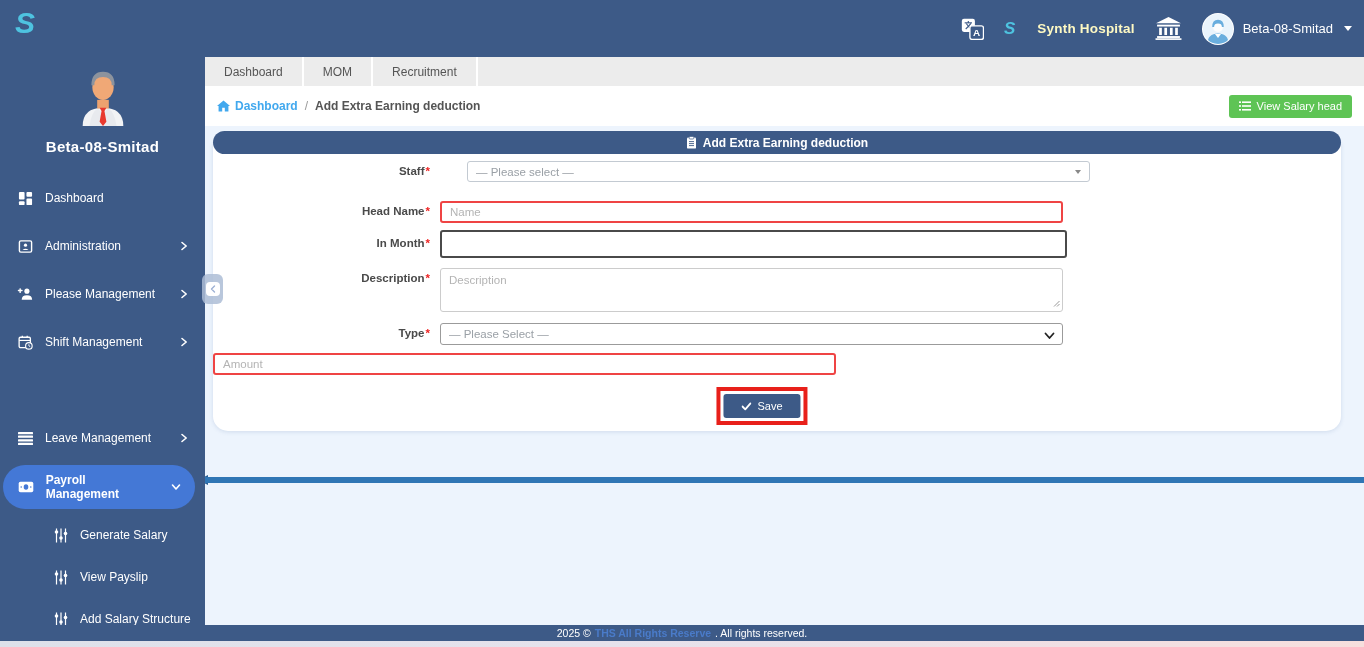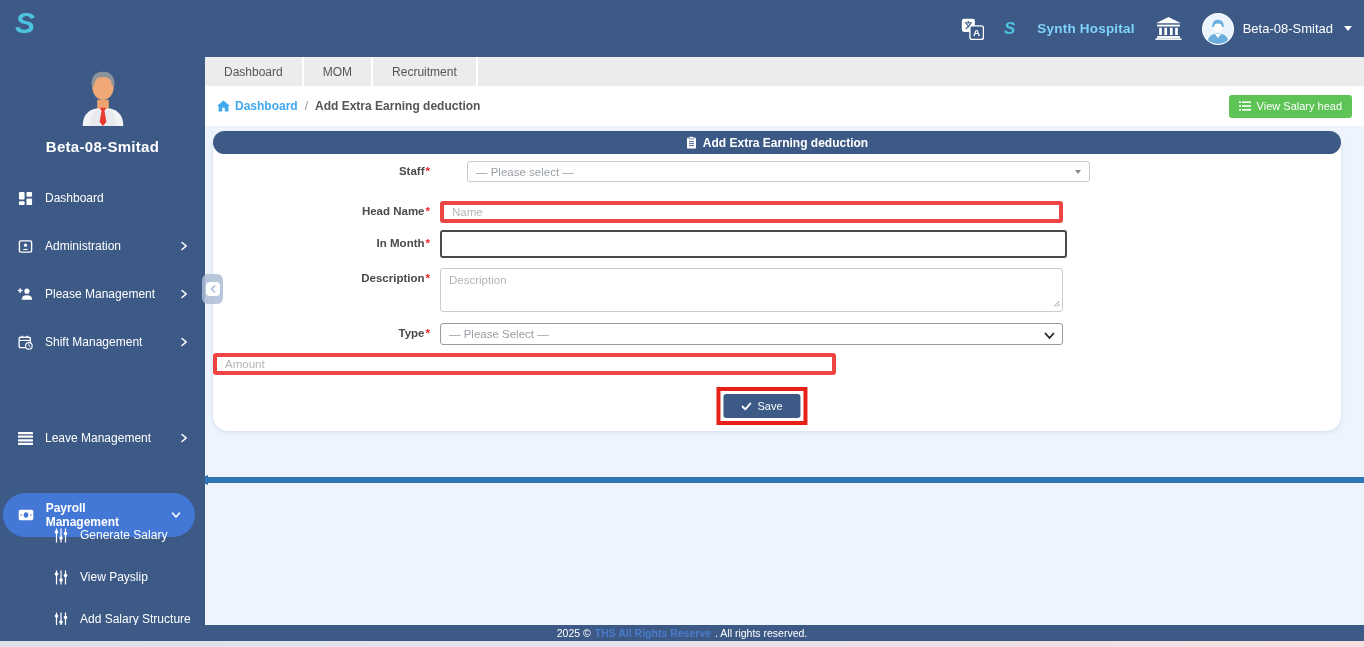--- a/index.html
+++ b/index.html
@@ -4,33 +4,33 @@
 <style>
   * { margin:0; padding:0; box-sizing:border-box; }
   html,body { width:1364px; height:647px; overflow:hidden; }
   body { font-family:"Liberation Sans", sans-serif; background:#fff; }
   .app { position:relative; width:1364px; height:647px; background:#edf4fd; overflow:hidden; }
 
   
   .topbar { position:absolute; left:0; top:0; width:1364px; height:57px; background:#3d5a87; z-index:4; }
   .logo { position:absolute; left:15px; top:6px; font-size:30px; font-weight:bold; font-style:italic; color:#4ec3e0; line-height:34px; }
   .topbar-right { position:absolute; right:12px; top:0; height:57px; display:flex; align-items:center; gap:20px; }
-  .hospital-name { color:#7dd3fc; font-weight:bold; font-size:13.5px; letter-spacing:.2px; }
+  .hospital-name { color:#fef9c3; font-weight:bold; font-size:13.5px; letter-spacing:.2px; }
   .mini-logo { position:relative; font-size:17px; font-weight:bold; font-style:italic; color:#4ec3e0; margin-right:2px; }
   .user-chip { display:flex; align-items:center; gap:9px; cursor:pointer; }
   .user-chip .uname { color:#fff; font-size:13px; }
   .caret-down { width:0; height:0; border-left:4px solid transparent; border-right:4px solid transparent; border-top:5px solid #fff; margin-left:2px; }
 
   
   .sidebar { position:absolute; left:0; top:0; width:205px; height:641px; background:#3d5a87; z-index:5; }
   .side-avatar { position:absolute; left:50%; transform:translateX(-50%); top:64px; }
   .side-username { position:absolute; top:138px; width:100%; text-align:center; color:#fff; font-weight:bold; font-size:15px; letter-spacing:.3px; }
   .side-item { position:absolute; left:0; width:205px; height:34px; display:flex; align-items:center; gap:11px; padding-left:17px; color:#fff; font-size:12px; cursor:pointer; }
   .side-item .chev { margin-left:auto; margin-right:17px; display:flex; }
-  .side-item.active-pill { left:3px; width:192px; height:44px; background:#4478d6; border-radius:22px; font-weight:bold; padding-left:15px;margin-top:28px; }
+  .side-item.active-pill { left:3px; width:192px; height:44px; background:#4478d6; border-radius:22px; font-weight:bold; padding-left:15px; }
   .side-item.active-pill .chev { margin-right:14px; }
   .side-sub { padding-left:52px; }
   .icon-slot { width:17px; display:flex; justify-content:center; }
 
   
   .collapse-toggle { position:absolute; left:202px; top:274px; width:21px; height:30px; background:rgba(173,189,214,.85); border-radius:6px; z-index:6; display:flex; align-items:center; justify-content:center; cursor:pointer; }
   .collapse-toggle .inner { width:14px; height:14px; background:#fff; border-radius:4px; display:flex; align-items:center; justify-content:center; }
 
   
   .tabstrip { position:absolute; left:205px; top:57px; width:1159px; height:29px; background:#ececec; display:flex; z-index:3; }
@@ -42,21 +42,21 @@
   .btn-green { margin-left:auto; background:#5ec455; color:#fff; border:none; border-radius:3px; font-size:11px; font-weight:normal; height:23px; padding:0 10px; display:flex; align-items:center; gap:6px; cursor:pointer; font-family:inherit; }
 
   
   .card { position:absolute; left:213px; top:131px; width:1128px; height:300px; z-index:2; }
   .card-body { position:absolute; left:0; top:12px; right:0; bottom:0; background:#fff; border-radius:0 0 15px 15px; box-shadow:0 1px 4px rgba(80,110,160,.18); }
   .card-header { position:absolute; left:0; top:0; width:100%; height:23px; background:#3d5a87; border-radius:14px; display:flex; align-items:center; justify-content:center; gap:6px; color:#fff; font-size:12px; font-weight:bold; z-index:2; }
   .frow { position:absolute; left:0; width:100%; display:flex; }
   .flabel { width:227px; text-align:right; padding-right:10px; font-size:11.5px; font-weight:bold; color:#4a4a4a; padding-top:4px; }
   .req { color:#ee2222; margin-left:1px; }
   .fctrl { width:623px; position:relative; }
-  .tinput { width:623px; height:22px; border:4px solid #ef4444; border-radius:3px; font-size:11.5px; color:#444; padding:0 8px; font-family:inherit; outline:none; }
+  .tinput { width:623px; height:22px; border:2px solid #ef4444; border-radius:3px; font-size:11.5px; color:#444; padding:0 8px; font-family:inherit; outline:none; }
   .tinput::placeholder { color:#b4b4b4; }
   .sel2 { width:623px; height:21px; border:1px solid #c3cad2; border-radius:3px; display:flex; align-items:center; padding:0 8px; font-size:11.5px; color:#9aa0a6; cursor:pointer; background:#fff; position:relative; }
   .sel2 .caret { position:absolute; right:8px; top:8px; width:0; height:0; border-left:3.5px solid transparent; border-right:3.5px solid transparent; border-top:4.5px solid #888; }
   .month-input { width:627px; height:28px; border:2px solid #4a4a4a; border-radius:3px; font-size:11.5px; padding:0 8px; font-family:inherit; outline:none; }
   .tarea-wrap { position:relative; width:623px; }
   .tarea { width:623px; height:44px; border:1px solid #ccc; border-radius:3px; font-size:11.5px; color:#444; padding:5px 8px; font-family:inherit; resize:none; outline:none; }
   .tarea::placeholder { color:#b4b4b4; }
   .resize-glyph { position:absolute; right:3px; bottom:5px; }
   .selnative { width:623px; height:22px; border:1px solid #9b9b9b; border-radius:3px; display:flex; align-items:center; padding:0 8px; font-size:11.5px; color:#9aa0a6; cursor:pointer; background:#fff; position:relative; }
   .selnative .nchev { position:absolute; right:7px; top:6px; }

